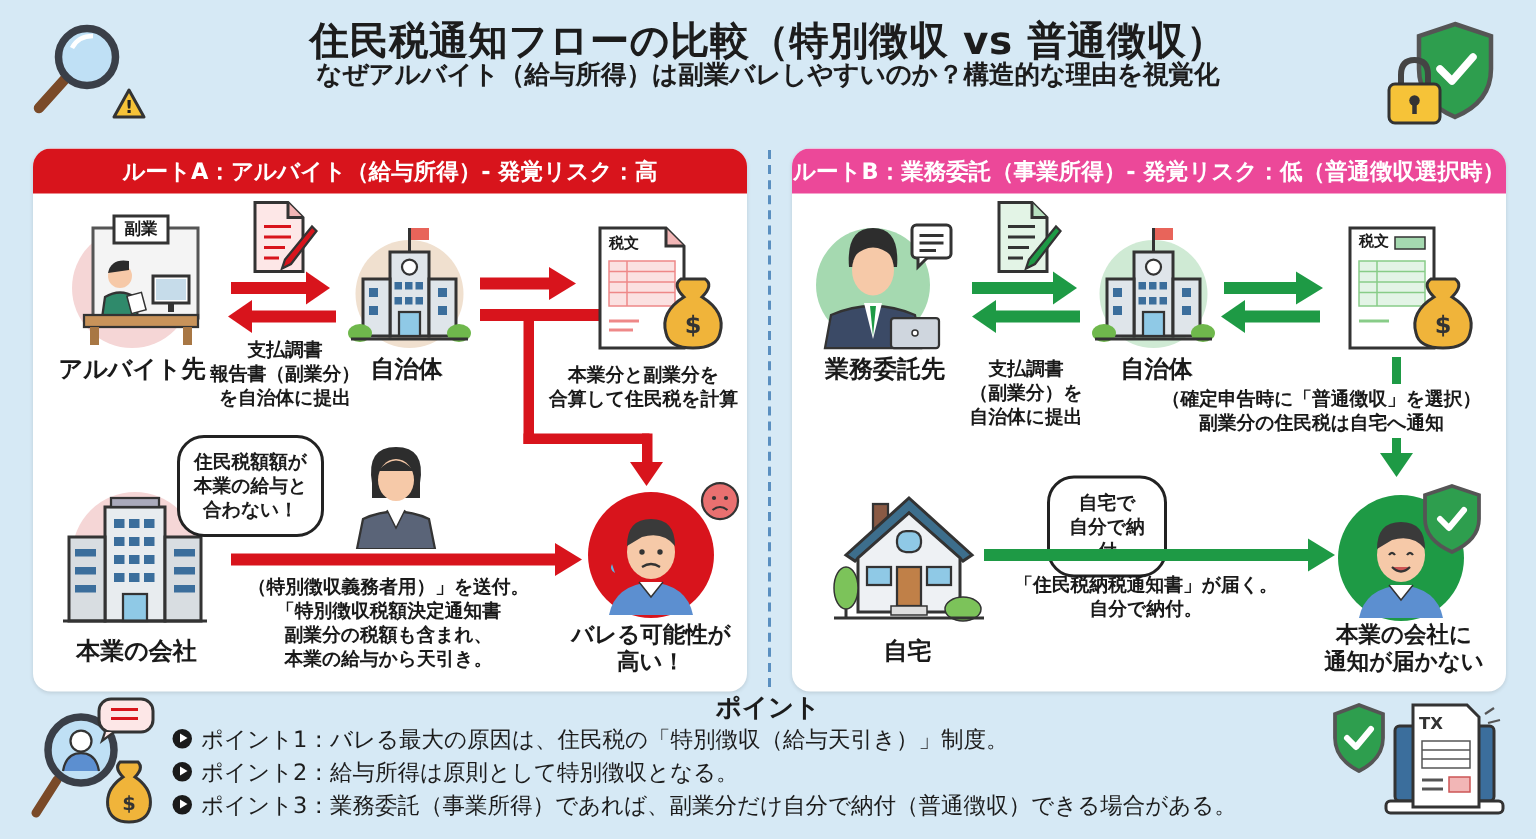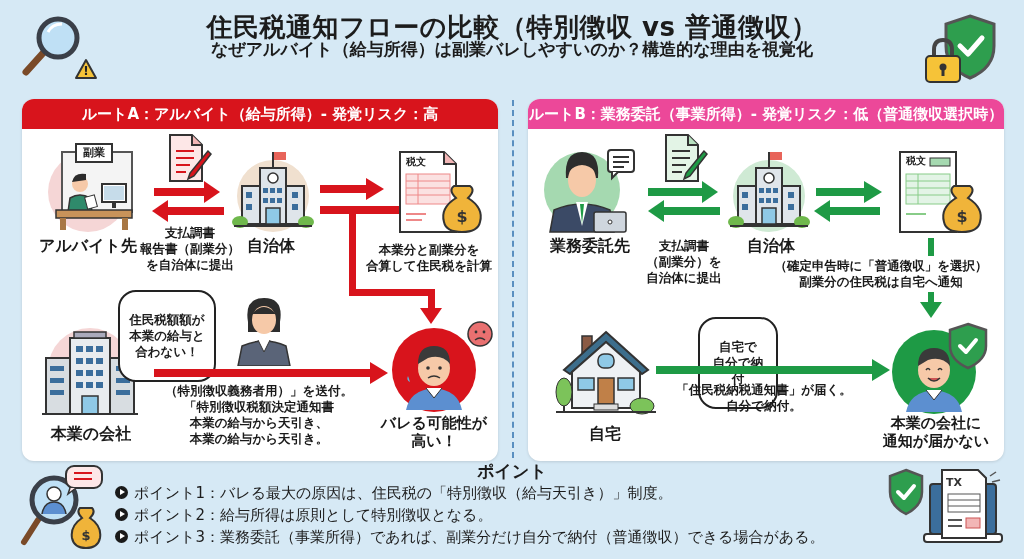--- a/index.html
+++ b/index.html
@@ -38,21 +38,21 @@
   .lbl { font-weight: bold; text-align: center; color: #1a1a1a; }
   .lbl-lg { font-size: 16px; }
   .lbl-sm { font-size: 12.5px; line-height: 16px; }
   .bar { position: absolute; }
   .red { background: #d8141c; }
   .green { background: #1e9a45; }
   .arrow-r, .arrow-l, .arrow-d { position: absolute; width: 0; height: 0; }
   .bubble {
     position: absolute; background: #fff; border: 2px solid #222;
     border-radius: 18px; font-weight: bold; font-size: 12.5px; line-height: 16px;
-    text-align: center; padding: 20px 8px;
+    text-align: center; padding: 8px 8px;
   }
   .points-title { left: 0; width: 1024px; top: 460px; text-align: center; font-weight: bold; font-size: 17px; }
   .point { left: 115px; font-size: 15px; font-weight: normal; }
   .point .dot {
     display: inline-block; width: 13px; height: 13px; border-radius: 50%;
     background: #1a1a1a; position: relative; vertical-align: -1px; margin-right: 6px;
   }
   .point .dot::after {
     content: ""; position: absolute; left: 5px; top: 3px; width: 0; height: 0;
     border-left: 5px solid #fff; border-top: 3.5px solid transparent; border-bottom: 3.5px solid transparent;
@@ -240,21 +240,21 @@
     <path d="M24 48 L30 60 L36 48" fill="#fff" stroke="#333" stroke-width="1"></path>
   </svg>
 </div>
 
 <div class="bar red" style="left:154px;top:369px;width:218px;height:8px;"></div>
 <div class="arrow-r" style="left:370px;top:362px;border-left:18px solid #d8141c;border-top:11px solid transparent;border-bottom:11px solid transparent;"></div>
 
 <div class="abs lbl lbl-sm" style="left:150px;top:383px;width:218px;">
   <div>（特別徴収義務者用）」を送付。</div>
   <div>「特別徴収税額決定通知書</div>
-  <div>本業の給与から天引き、</div>
+  <div>副業分の税額も含まれ、</div>
   <div>本業の給与から天引き。</div>
 </div>
 
 <div class="abs" style="left:388px;top:318px;width:108px;height:96px;">
   <svg width="108" height="96" viewBox="0 0 108 96">
     <circle cx="46" cy="52" r="42" fill="#d8141c"></circle>
     <path d="M18 92 Q22 72 46 70 Q70 72 74 92 Z" fill="#5c8fd0"></path>
     <path d="M38 70 L46 80 L54 70" fill="#fff" stroke="#333" stroke-width="1"></path>
     <ellipse cx="46" cy="50" rx="16" ry="18" fill="#f6c9a8"></ellipse>
     <path d="M30 46 Q30 28 46 28 Q62 28 62 46 Q54 36 40 40 Z" fill="#3a3a3a"></path>

